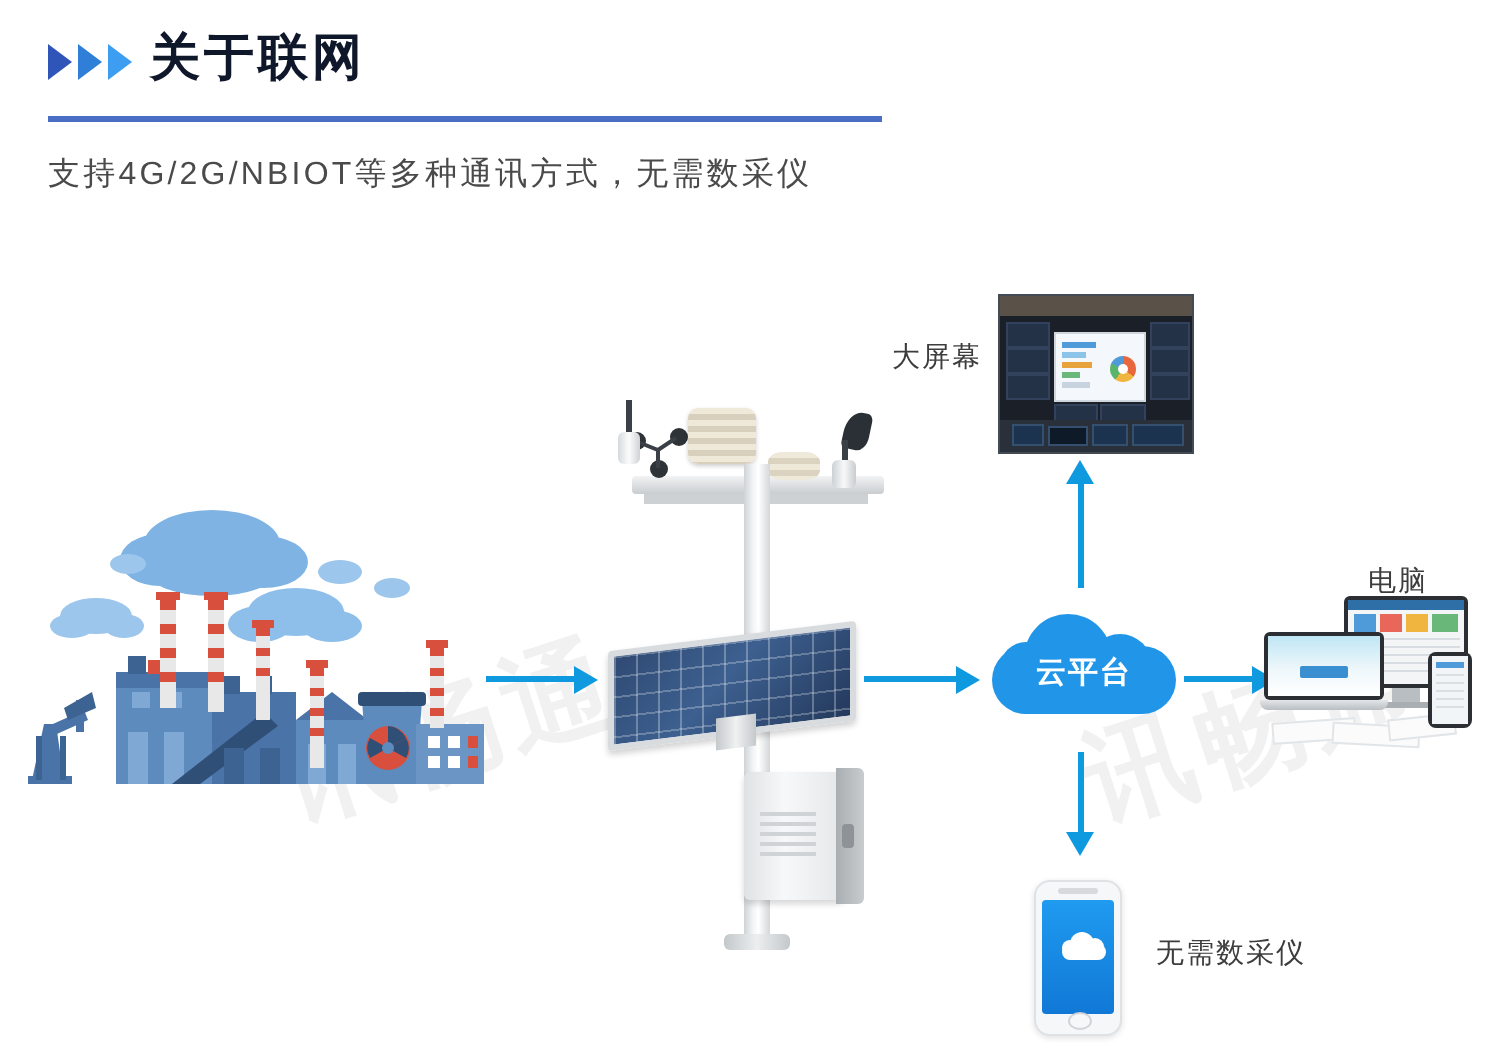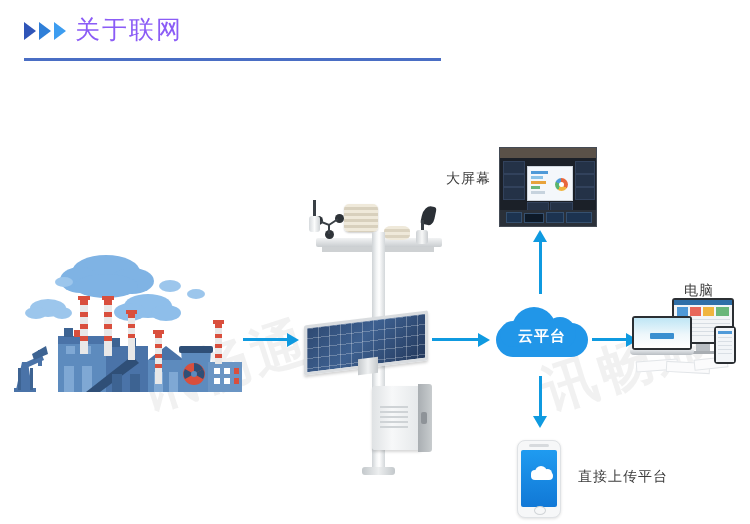--- a/index.html
+++ b/index.html
@@ -12,21 +12,21 @@
   .page{position:absolute;inset:0;}
 
   
   .hdr{position:absolute;left:24px;top:18px;display:flex;align-items:center;gap:9px;}
   .tri-wrap{display:flex;align-items:center;gap:3px;}
   .tri{width:0;height:0;border-top:9px solid transparent;border-bottom:9px solid transparent;}
   .t1{border-left:12px solid #2f55b8;}
   .t2{border-left:12px solid #2f7fd8;}
   .t3{border-left:12px solid #3d9df0;}
   .hdr-title{
-    font-size:25px;font-weight:normal;color:#8b5cf6;letter-spacing:2px;
+    font-size:25px;font-weight:bold;color:#0f172a;letter-spacing:2px;
     line-height:1;position:relative;top:-1px;
   }
   .hdr-rule{position:absolute;left:24px;top:58px;width:417px;height:3px;background:#4a6ec4;}
 
   .subtitle{
     position:absolute;left:24px;top:74px;width:470px;
     font-size:16px;color:#4a4a4a;line-height:28px;letter-spacing:1.6px;
   }
 
   
@@ -165,20 +165,21 @@
     <div class="tri-wrap">
       <span class="tri t1"></span>
       <span class="tri t2"></span>
       <span class="tri t3"></span>
     </div>
     <div class="hdr-title">关于联网</div>
   </div>
   <div class="hdr-rule"></div>
 
   <div class="subtitle">
+    <div>支持4G/2G/NBIOT等多种通讯方式，无需数采仪</div>
   </div>
 
   <div class="wm wm-a">讯畅通</div>
   <div class="wm wm-b">讯畅通</div>
 
   <div class="stage">
 
     <div class="factory">
       <svg width="270" height="165" viewBox="0 0 270 165">
 
@@ -441,16 +442,16 @@
       <div class="ph-scr">
         <div class="ph-cloud">
           <span class="ph-cb" style="left:4px;top:0;width:12px;height:12px;"></span>
           <span class="ph-cb" style="left:12px;top:3px;width:9px;height:9px;"></span>
           <span class="ph-cb" style="left:0;top:4px;width:8px;height:8px;"></span>
           <span class="ph-cbar"></span>
         </div>
       </div>
       <div class="ph-home"></div>
     </div>
-    <div class="label lbl-mobile">直接上传平台</div>
+    <div class="label lbl-mobile">无需数采仪</div>
 
   </div>
 </div>
 
 </body></html>

